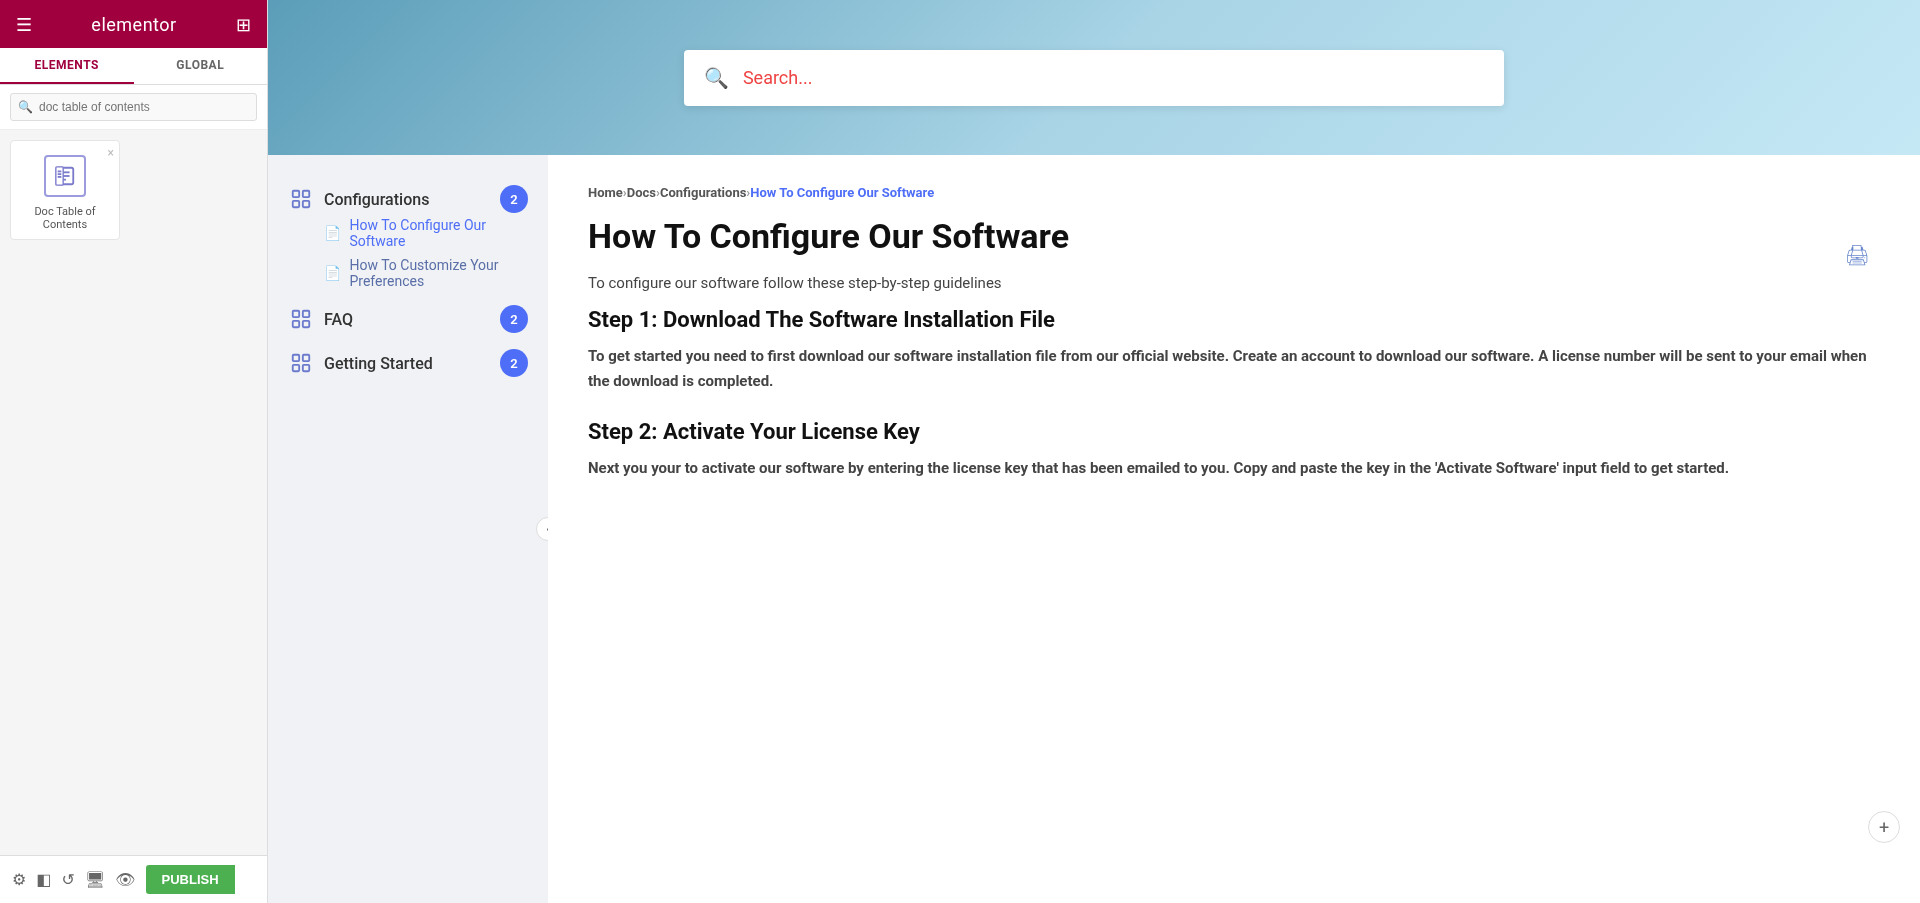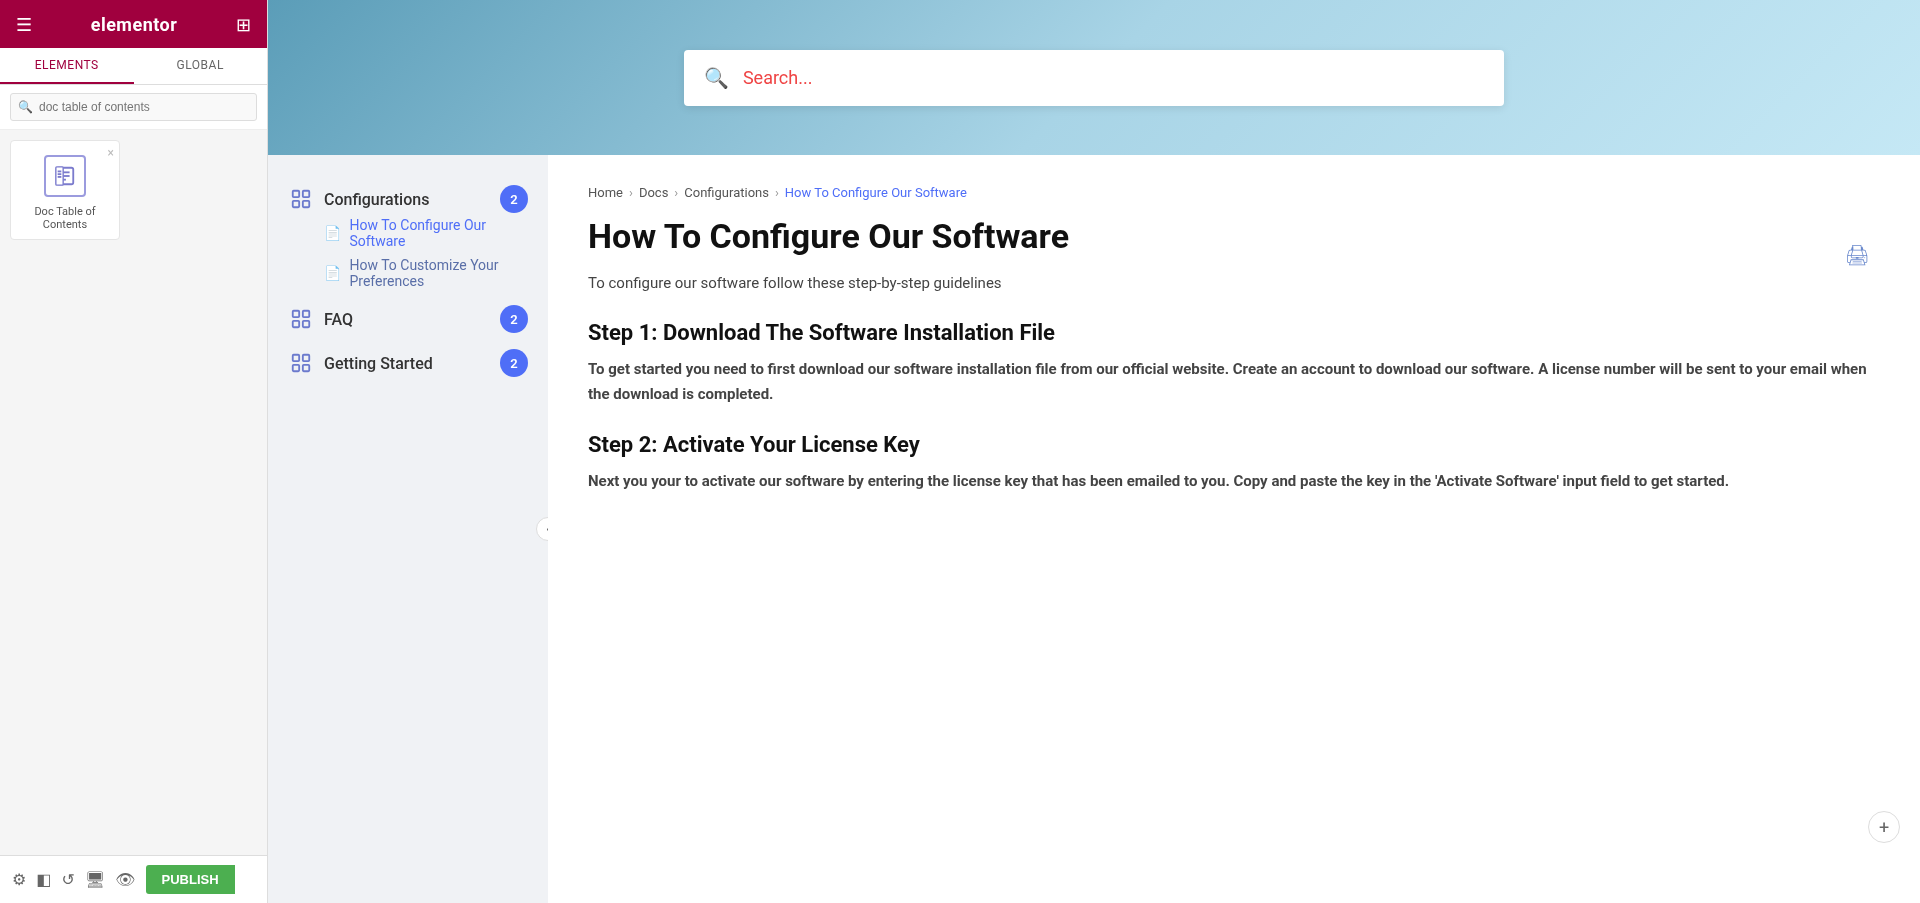--- a/index.html
+++ b/index.html
@@ -21,42 +21,42 @@
       color: white;
       display: flex;
       align-items: center;
       justify-content: space-between;
       padding: 0 16px;
       height: 48px;
     }
 
     .left-header-logo {
       font-size: 18px;
-      font-weight: 700;
+      font-weight: 400;
       letter-spacing: 0.5px;
     }
 
     .hamburger-icon, .grid-icon {
       color: white;
       font-size: 18px;
       cursor: pointer;
     }
 
     .left-tabs {
       display: flex;
       border-bottom: 1px solid #ddd;
       background: #fff;
     }
 
     .left-tab {
       flex: 1;
       text-align: center;
       padding: 10px 0;
       font-size: 12px;
-      font-weight: 400;
+      font-weight: 700;
       letter-spacing: 0.5px;
       color: #666;
       cursor: pointer;
     }
 
     .left-tab.active {
       color: #a0003e;
       border-bottom: 2px solid #a0003e;
     }
 
@@ -331,21 +331,21 @@
       overflow-y: auto;
       position: relative;
     }
 
     .breadcrumb {
       font-size: 13px;
       color: #666;
       margin-bottom: 16px;
       display: flex;
       align-items: center;
-      gap: 6px;
+      font-weight: bold;
     }
 
     .breadcrumb-sep {
       color: #999;
     }
 
     .breadcrumb-link {
       color: #555;
     }
 
@@ -357,21 +357,21 @@
       font-size: 34px;
       font-weight: 700;
       color: #111;
       margin-bottom: 14px;
       line-height: 1.2;
     }
 
     .doc-intro {
       font-size: 15px;
       color: #444;
-      margin-bottom: 25px;
+      margin-bottom: 12px;
       line-height: 1.6;
     }
 
     .print-icon {
       position: absolute;
       right: 50px;
       top: 88px;
       color: #6b8acd;
       font-size: 20px;
       cursor: pointer;

